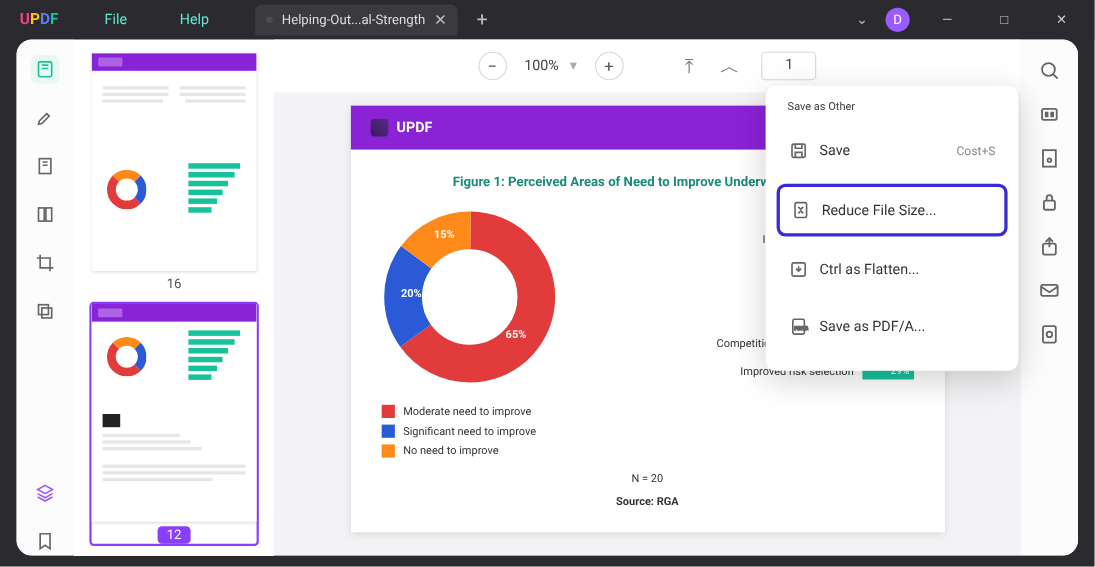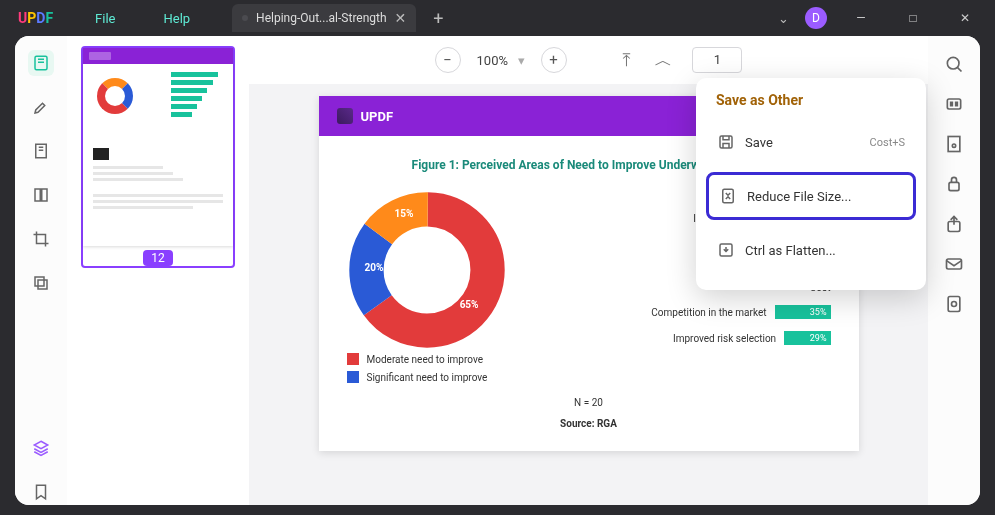--- a/index.html
+++ b/index.html
@@ -41,30 +41,30 @@
 .page-bar .sq{width:16px;height:16px;background:linear-gradient(45deg,#3b1a5e,#5a2a8a);border-radius:3px}
 .page-body{padding:22px 28px}
 .fig-title{text-align:center;font-size:12px;color:#1a8a7a;font-weight:700;margin-bottom:18px}
 .chart-row{display:flex;gap:20px}
 .donut-wrap{position:relative;width:160px;height:160px}
 .donut-wrap .lbl{position:absolute;font-size:10px;color:#fff;font-weight:700}
 .bars{flex:1}
 .bar-row{display:flex;align-items:center;justify-content:flex-end;margin-bottom:12px;gap:8px}
 .bar-label{font-size:10px;color:#333;text-align:right}
 .bar{height:14px;background:#18c29c;color:#fff;font-size:9px;text-align:right;padding-right:4px;line-height:14px}
-.legend{margin-top:3px}
+.legend{margin-top:18px}
 .leg-item{display:flex;align-items:center;gap:8px;font-size:10px;color:#333;margin-bottom:6px}
 .sw{width:12px;height:12px}
 .note{text-align:center;font-size:10px;color:#333;margin-top:8px}
 .src{text-align:center;font-size:10px;color:#333;font-weight:700;margin-top:10px}
 .rtools{width:52px;background:#fcfcfc;display:flex;flex-direction:column;align-items:center;padding-top:18px;gap:20px}
 .rtool{width:20px;height:20px;color:#666;cursor:pointer}
 .rtool svg{width:100%;height:100%}
 .panel{position:absolute;right:54px;top:42px;width:230px;background:#fff;border-radius:10px;box-shadow:0 8px 30px rgba(0,0,0,.18);padding:14px 10px 10px;z-index:10}
-.panel-title{font-size:14px;font-weight:700;color:#a16207;padding:0 10px 12px}
+.panel-title{font-size:10px;font-weight:400;color:#404040;padding:0 10px 12px}
 .pitem{display:flex;align-items:center;gap:10px;padding:12px 10px;border-radius:8px;font-size:13px;color:#333;cursor:pointer;background:#fff;border:1px solid transparent;margin-bottom:8px}
 .pitem .kbd{margin-left:auto;font-size:11px;color:#888}
 .pitem.hl{border:3px solid #3b2bd4;border-radius:8px}
 .pic{width:18px;height:18px;color:#666}
 .pic svg{width:100%;height:100%}
 .t-donut{width:36px;height:36px;border-radius:50%;border:8px solid #e23b3b;border-top-color:#ff8a1a;border-right-color:#2a5ad6;position:absolute}
 .t-bars{position:absolute;display:flex;flex-direction:column;gap:3px}
 .t-bars span{height:5px;background:#18c29c;display:block}
 .t-text{position:absolute;background:#e6e6e6;height:3px}
 </style>
@@ -135,20 +135,43 @@
         </svg>
       </div>
     <div class="tool">
         <svg viewBox="0 0 24 24" fill="none" stroke="currentColor" stroke-width="2">
           <path d="M6 3h12v18l-6-4-6 4V3z"></path>
         </svg>
       </div>
   </div>
 
   <div class="thumbs">
+    <div class="thumb">
+      <div class="thumb-page">
+        <div class="thumb-bar">
+            <div class="thumb-brand"></div>
+          </div>
+        <div class="t-donut" style="left:14px;top:106px"></div>
+        <div class="t-bars" style="right:10px;top:100px;width:52px">
+            <span style="width:90%"></span>
+            <span style="width:80%"></span>
+            <span style="width:70%"></span>
+            <span style="width:60%"></span>
+            <span style="width:50%"></span>
+            <span style="width:40%"></span>
+          </div>
+        <div class="t-text" style="left:10px;top:30px;width:60px"></div>
+          <div class="t-text" style="left:10px;top:36px;width:60px"></div>
+          <div class="t-text" style="left:10px;top:42px;width:55px"></div>
+        <div class="t-text" style="right:10px;top:30px;width:60px"></div>
+          <div class="t-text" style="right:10px;top:36px;width:60px"></div>
+          <div class="t-text" style="right:10px;top:42px;width:55px"></div>
+      </div>
+      <span class="pg-num">16</span>
+    </div>
     <div class="thumb sel">
       <div class="thumb-page">
         <div class="thumb-bar">
             <div class="thumb-brand"></div>
           </div>
         <div class="t-donut" style="left:14px;top:30px"></div>
         <div class="t-bars" style="right:10px;top:24px;width:52px">
             <span style="width:90%"></span>
             <span style="width:80%"></span>
             <span style="width:70%"></span>
@@ -205,20 +228,24 @@
             </div>
             <div class="legend">
               <div class="leg-item">
                   <div class="sw" style="background:#e23b3b"></div>
                   <span>Moderate need to improve</span>
                 </div>
               <div class="leg-item">
                   <div class="sw" style="background:#2a5ad6"></div>
                   <span>Significant need to improve</span>
                 </div>
+              <div class="leg-item">
+                  <div class="sw" style="background:#ff8a1a"></div>
+                  <span>No need to improve</span>
+                </div>
             </div>
           </div>
           <div class="bars" id="bars">
               <div class="bar-row">
                 <div class="bar-label">Speed to issue the policy</div>
               </div>
               <div class="bar-row">
                 <div class="bar-label">Improved customer experience</div>
               </div>
               <div class="bar-row">
@@ -294,14 +321,21 @@
           </svg></div>
       <span>Reduce File Size...</span>
     </div>
     <div class="pitem">
       <div class="pic"><svg viewBox="0 0 24 24" fill="none" stroke="currentColor" stroke-width="2">
             <rect x="4" y="4" width="16" height="16" rx="2"></rect>
             <path d="M12 8v6M9 11l3 3 3-3"></path>
           </svg></div>
       <span>Ctrl as Flatten...</span>
     </div>
+    <div class="pitem">
+      <div class="pic"><svg viewBox="0 0 24 24" fill="none" stroke="currentColor" stroke-width="2">
+            <rect x="5" y="3" width="14" height="18" rx="2"></rect>
+            <text x="7" y="16" font-size="6" fill="currentColor">PDF/A</text>
+          </svg></div>
+      <span>Save as PDF/A...</span>
+    </div>
   </div>
 </div>
 
 </body></html>

